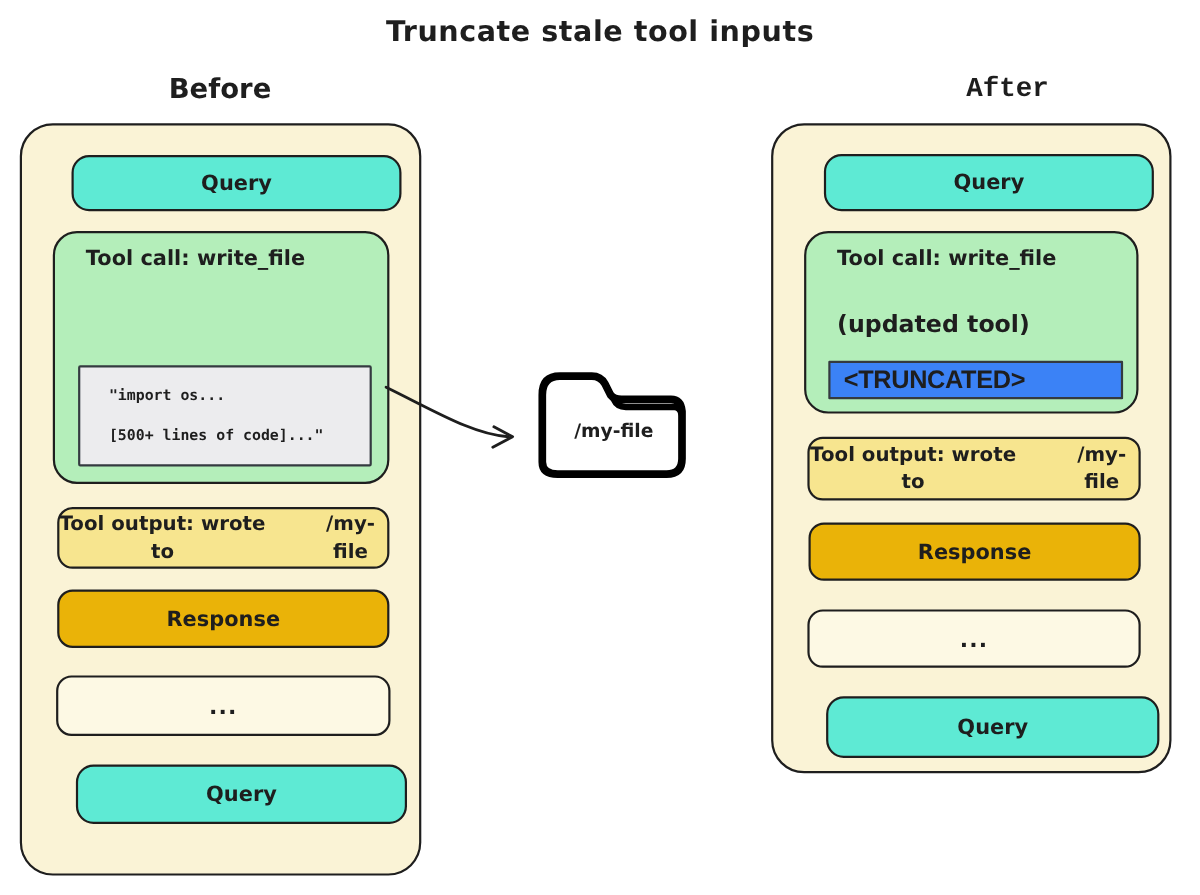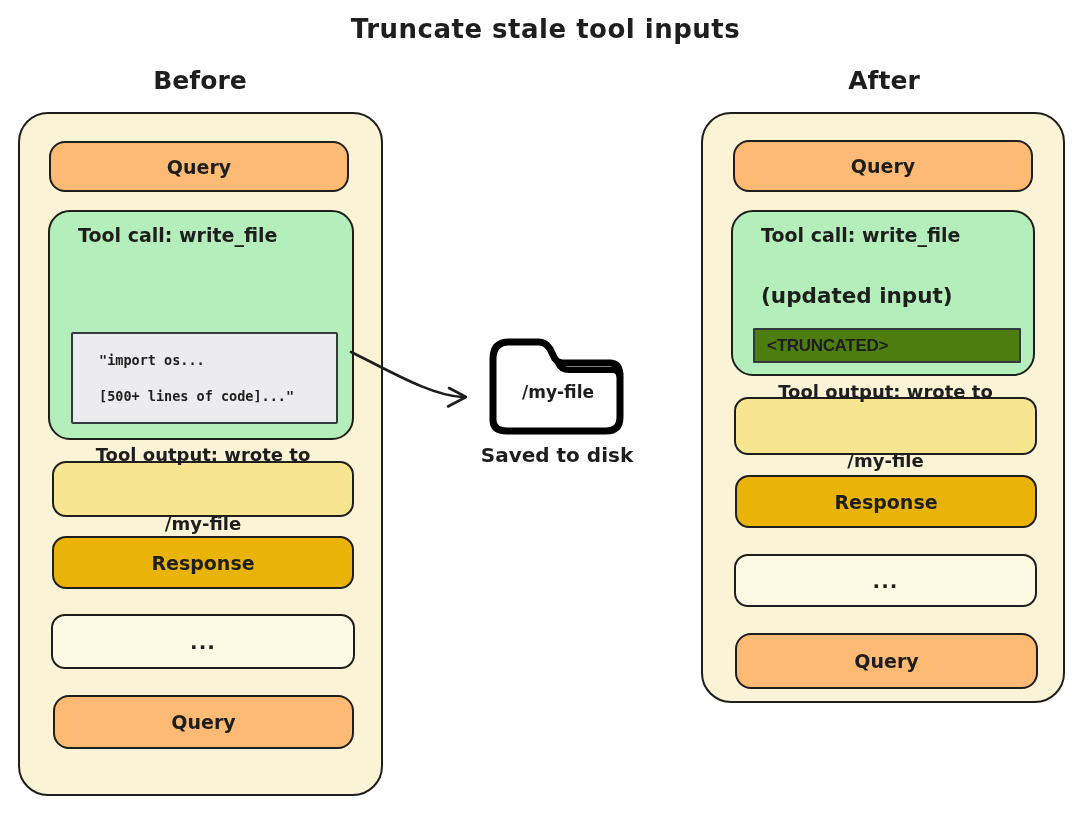--- a/index.html
+++ b/index.html
@@ -14,60 +14,60 @@
   .abs{position:absolute;}
   .title{
     top:14px;left:0;width:1091px;text-align:center;
     font-size:26px;font-weight:700;letter-spacing:.5px;
   }
   .col-label{
     top:66px;width:300px;text-align:center;
     font-size:25px;font-weight:700;
   }
   .label-before{left:50px;}
-  .label-after{left:734px;}
+  .label-after{left:766px;font-family:Liberation Mono, monospace;}
   .panel{
     background:#faf3d6;
     border:2.5px solid #1e1e1e;
     border-radius:30px;
     box-sizing:border-box;
   }
   .panel-before{left:18px;top:112px;width:365px;height:684px;}
   .panel-after{left:701px;top:112px;width:364px;height:591px;}
   .box{
     box-sizing:border-box;
     border:2.5px solid #1e1e1e;
     display:flex;align-items:center;justify-content:center;
     font-size:19px;font-weight:600;
     text-align:center;
   }
-  .blue{background:#fdba74;border-radius:16px;}
+  .blue{background:#5eead4;border-radius:16px;margin-left:16px;}
   .green{background:#eab308;border-radius:14px;}
-  .yellow{background:#f7e58f;border-radius:14px;flex-direction:column;font-size:18px;line-height:25px;gap:44px;}
+  .yellow{background:#f7e58f;border-radius:14px;font-size:18px;line-height:25px;gap:44px;}
   .cream-box{background:#fdf9e4;border-radius:14px;}
   .ellipsis-text{font-size:20px;font-weight:700;letter-spacing:1px;}
   .toolcall{
     box-sizing:border-box;
     background:#b4eeba;border:2.5px solid #1e1e1e;border-radius:22px;
   }
   .tc-title{position:absolute;left:28px;top:12px;font-size:19px;font-weight:600;}
   .tc-sub{position:absolute;left:28px;top:71px;font-size:21.5px;font-weight:600;}
   .codebox{
     position:absolute;box-sizing:border-box;
     background:#ececee;border:2px solid #343a40;border-radius:2px;
     font-family:"DejaVu Sans Mono","Liberation Mono",monospace;
     font-size:13.5px;font-weight:600;
     padding:18px 0 0 26px;text-align:left;
   }
   .codebox .code-line{margin-bottom:20px;white-space:pre;}
   .truncbox{
     position:absolute;box-sizing:border-box;
-    background:#4d7c0f;border:2px solid #343a40;border-radius:1px;
+    background:#3b82f6;border:2px solid #343a40;border-radius:1px;
     font-family:"Liberation Sans","DejaVu Sans",sans-serif;
-    font-size:17px;font-weight:600;letter-spacing:-0.3px;
+    font-size:23px;font-weight:600;letter-spacing:-0.3px;
     display:flex;align-items:center;
     padding-left:12px;text-align:left;
   }
   
   .b-q1{left:29px;top:27px;width:300px;height:51px;}
   .b-tc{left:28px;top:96px;width:306px;height:230px;}
   .b-code{left:21px;top:120px;width:267px;height:92px;}
   .b-out{left:32px;top:347px;width:302px;height:56px;}
   .b-resp{left:32px;top:422px;width:302px;height:53px;}
   .b-ell{left:31px;top:500px;width:304px;height:55px;}
@@ -122,28 +122,27 @@
   <svg class="abs arrow-svg" viewBox="0 0 1091 814" fill="none" xmlns="http://www.w3.org/2000/svg">
     <path d="M 351 352 C 394 373, 430 395, 462 397" stroke="#1e1e1e" stroke-width="2.6" stroke-linecap="round" fill="none"></path>
     <path d="M 449 388 L 466 397 L 448 406.5" stroke="#1e1e1e" stroke-width="2.6" stroke-linecap="round" stroke-linejoin="round" fill="none"></path>
   </svg>
 
   <svg class="abs folder-svg" viewBox="0 0 148 108" xmlns="http://www.w3.org/2000/svg">
     <path d="M 11 88 L 11 27 Q 11 10 27 10 L 56 10 Q 64 10 68 17 L 73 27 Q 76 31 83 31 L 128 31 Q 137 31 138 42 L 138 85 Q 138 99 124 99 L 25 99 Q 11 99 11 88 Z" fill="#ffffff" stroke="#000000" stroke-width="7" stroke-linejoin="round"></path>
     <path d="M 76 31 Q 79 38 87 38 L 131 38 Q 136 38 137.5 44" fill="none" stroke="#000000" stroke-width="6" stroke-linecap="round"></path>
   </svg>
   <div class="abs folder-label">/my-file</div>
-  <div class="abs caption">Saved to disk</div>
 
   <div class="abs panel panel-after">
     <div class="abs box blue a-q1">Query</div>
 
     <div class="abs toolcall a-tc">
       <div class="tc-title">Tool call: write_file</div>
-      <div class="tc-sub">(updated input)</div>
+      <div class="tc-sub">(updated tool)</div>
       <div class="truncbox a-trunc">&lt;TRUNCATED&gt;</div>
     </div>
 
     <div class="abs box yellow a-out">
       <div>Tool output: wrote to</div>
       <div>/my-file</div>
     </div>
 
     <div class="abs box green a-resp">Response</div>
     <div class="abs box cream-box a-ell">

